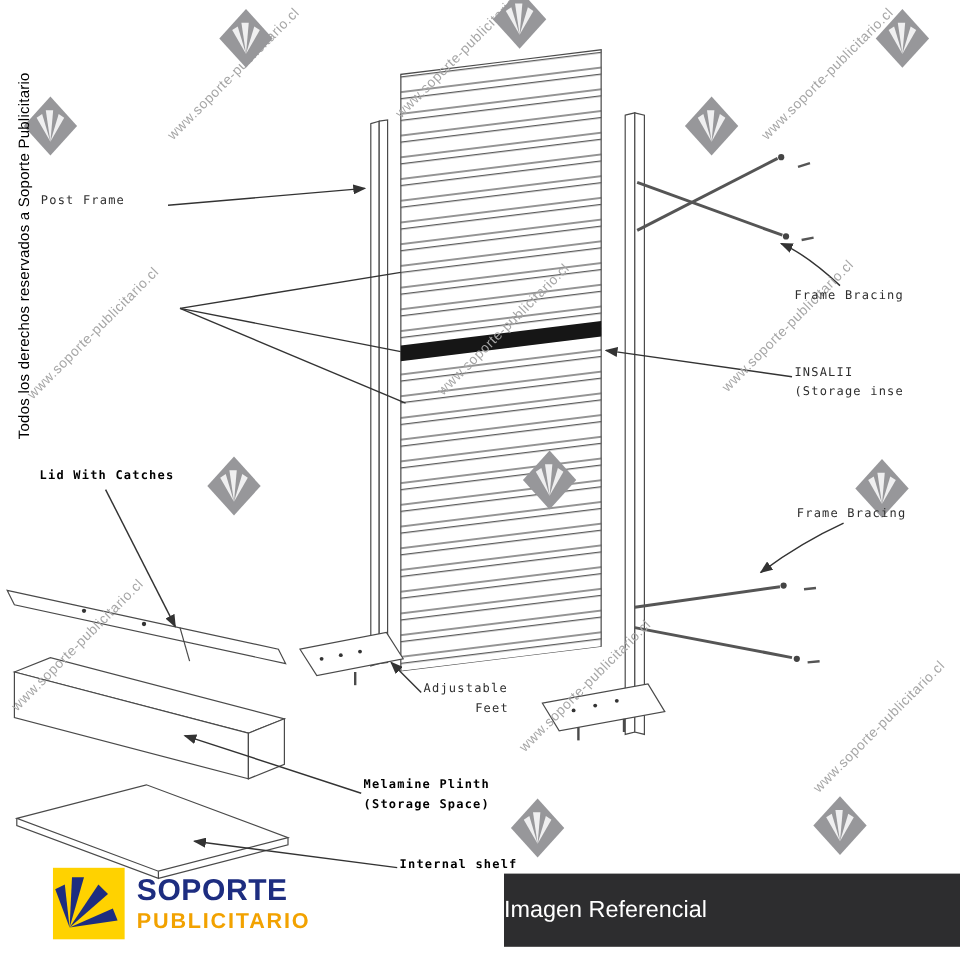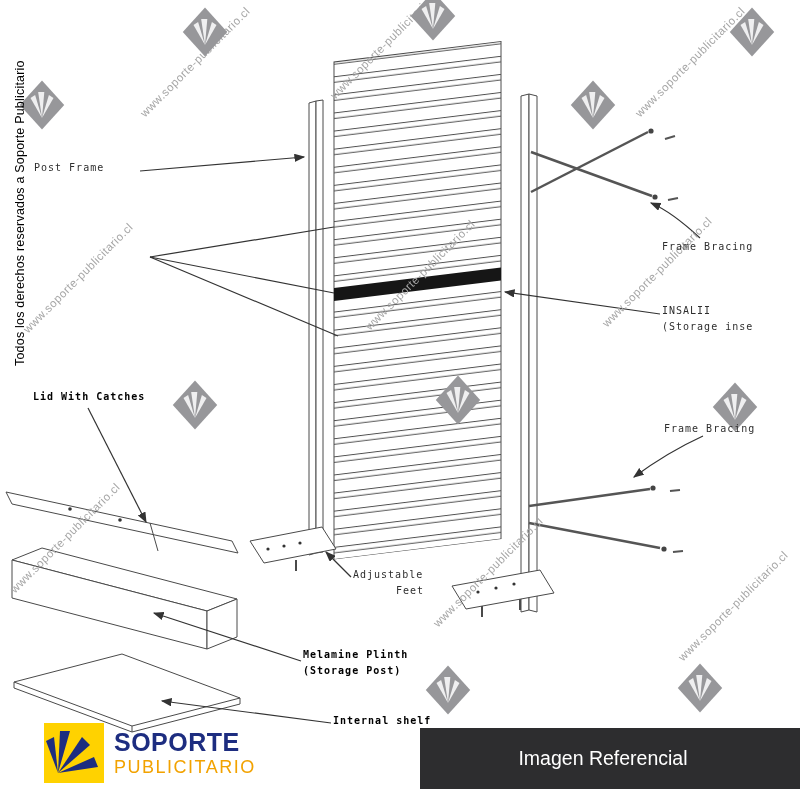--- a/index.html
+++ b/index.html
@@ -25,26 +25,26 @@
   
   #copyright-vertical{
     position:absolute;left:13px;top:366px;z-index:4;white-space:nowrap;
     transform:rotate(-90deg);transform-origin:0 0;
     font-size:12.5px;color:#000;letter-spacing:.2px;
   }
   
   #brand{position:absolute;left:44px;top:723px;z-index:5;display:flex;align-items:center;gap:10px;}
   #brand .mark{width:60px;height:60px;flex:0 0 auto;}
   #brand .t1{color:#1d2d80;font-weight:bold;font-size:25px;line-height:27px;letter-spacing:.5px;}
-  #brand .t2{color:#f2a200;font-weight:normal;font-size:18px;line-height:22px;letter-spacing:1.5px;}
+  #brand .t2{color:#f2a200;font-weight:bold;font-size:18px;line-height:22px;letter-spacing:1.5px;}
   
   #footer-bar{
     position:absolute;left:420px;top:728px;width:380px;height:61px;z-index:5;
     background:#2d2d2f;color:#fff;box-sizing:border-box;padding-right:14px;
-    display:flex;flex-direction:column;justify-content:center;align-items:center;
+    display:flex;flex-direction:column;justify-content:center;align-items:flex-start;
   }
   #footer-bar .fl{font-size:19.5px;line-height:27px;font-weight:400;}
 </style>
 </head>
 <body>
 
 <svg id="drawing" width="800" height="745" viewBox="0 0 800 745">
   <defs>
     <marker id="arr" markerWidth="9" markerHeight="7" refX="8" refY="3.5" orient="auto">
       <path d="M0,0 L9,3.5 L0,7 Z" fill="#333"></path>
@@ -192,21 +192,21 @@
 
 <div class="dlabel" style="left:34px;top:162px;">Post Frame</div>
 <div class="dlabel" style="left:662px;top:241px;">Frame Bracing</div>
 <div class="dlabel" style="left:662px;top:305px;">INSALII</div>
 <div class="dlabel" style="left:662px;top:321px;">(Storage inse</div>
 <div class="dlabel" style="left:664px;top:423px;">Frame Bracing</div>
 <div class="dlabel bold" style="left:33px;top:391px;">Lid With Catches</div>
 <div class="dlabel" style="left:353px;top:569px;">Adjustable</div>
 <div class="dlabel" style="left:353px;top:585px;margin-left:43px;">Feet</div>
 <div class="dlabel bold" style="left:303px;top:649px;">Melamine Plinth</div>
-<div class="dlabel bold" style="left:303px;top:665px;">(Storage Post)</div>
+<div class="dlabel bold" style="left:303px;top:665px;">(Storage Space)</div>
 <div class="dlabel bold" style="left:333px;top:715px;">Internal shelf</div>
 
 <div id="copyright-vertical">Todos los derechos reservados a Soporte Publicitario</div>
 
 <div id="brand">
   <svg class="mark" viewBox="0 0 60 60">
     <rect x="0" y="0" width="60" height="60" fill="#ffd200"></rect>
     <g fill="#1d2d80">
       <polygon points="14,50 2,18 10,14"></polygon>
       <polygon points="14,50 16,8 26,8"></polygon>

